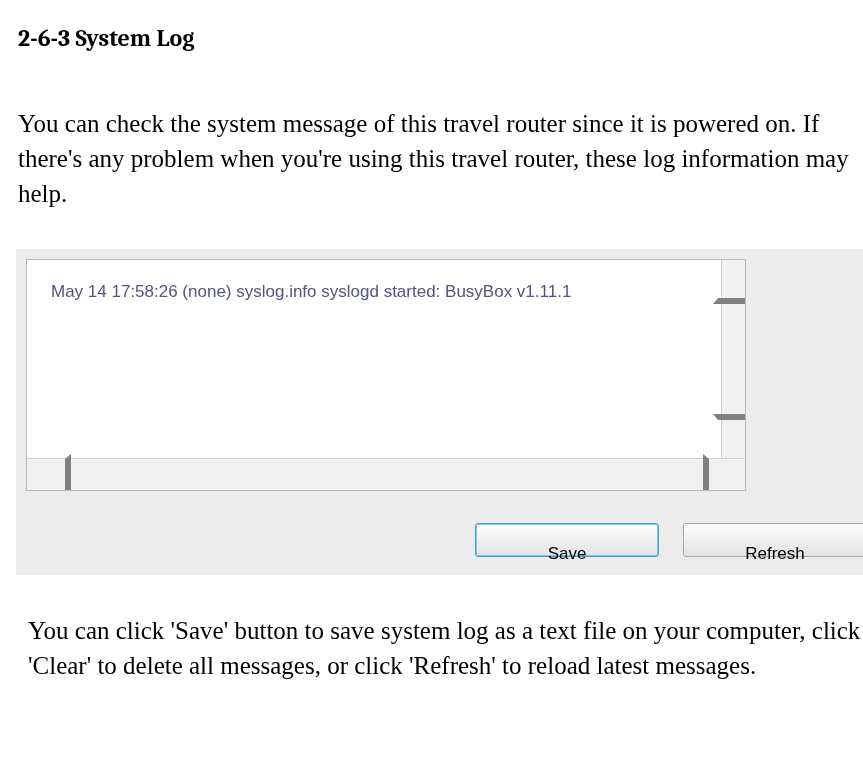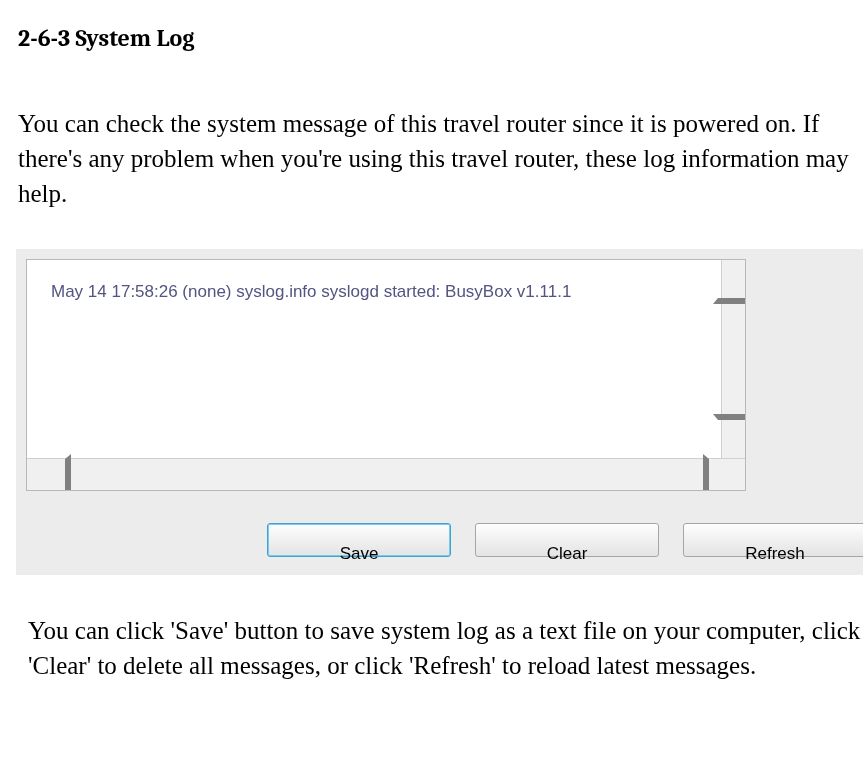--- a/index.html
+++ b/index.html
@@ -149,18 +149,17 @@
       <div class="arrow-up"></div>
       <div class="arrow-down"></div>
     </div>
     <div class="h-scrollbar">
       <div class="arrow-left"></div>
       <div class="arrow-right"></div>
     </div>
   </div>
   <div class="button-row">
     <button class="btn active">Save</button>
-    <button class="btn">Clear</button>
     <button class="btn">Refresh</button>
   </div>
 </div>
 
 <div class="outro-text">You can click 'Save' button to save system log as a text file on your computer, click 'Clear' to delete all messages, or click 'Refresh' to reload latest messages.</div>
 
 </body></html>

